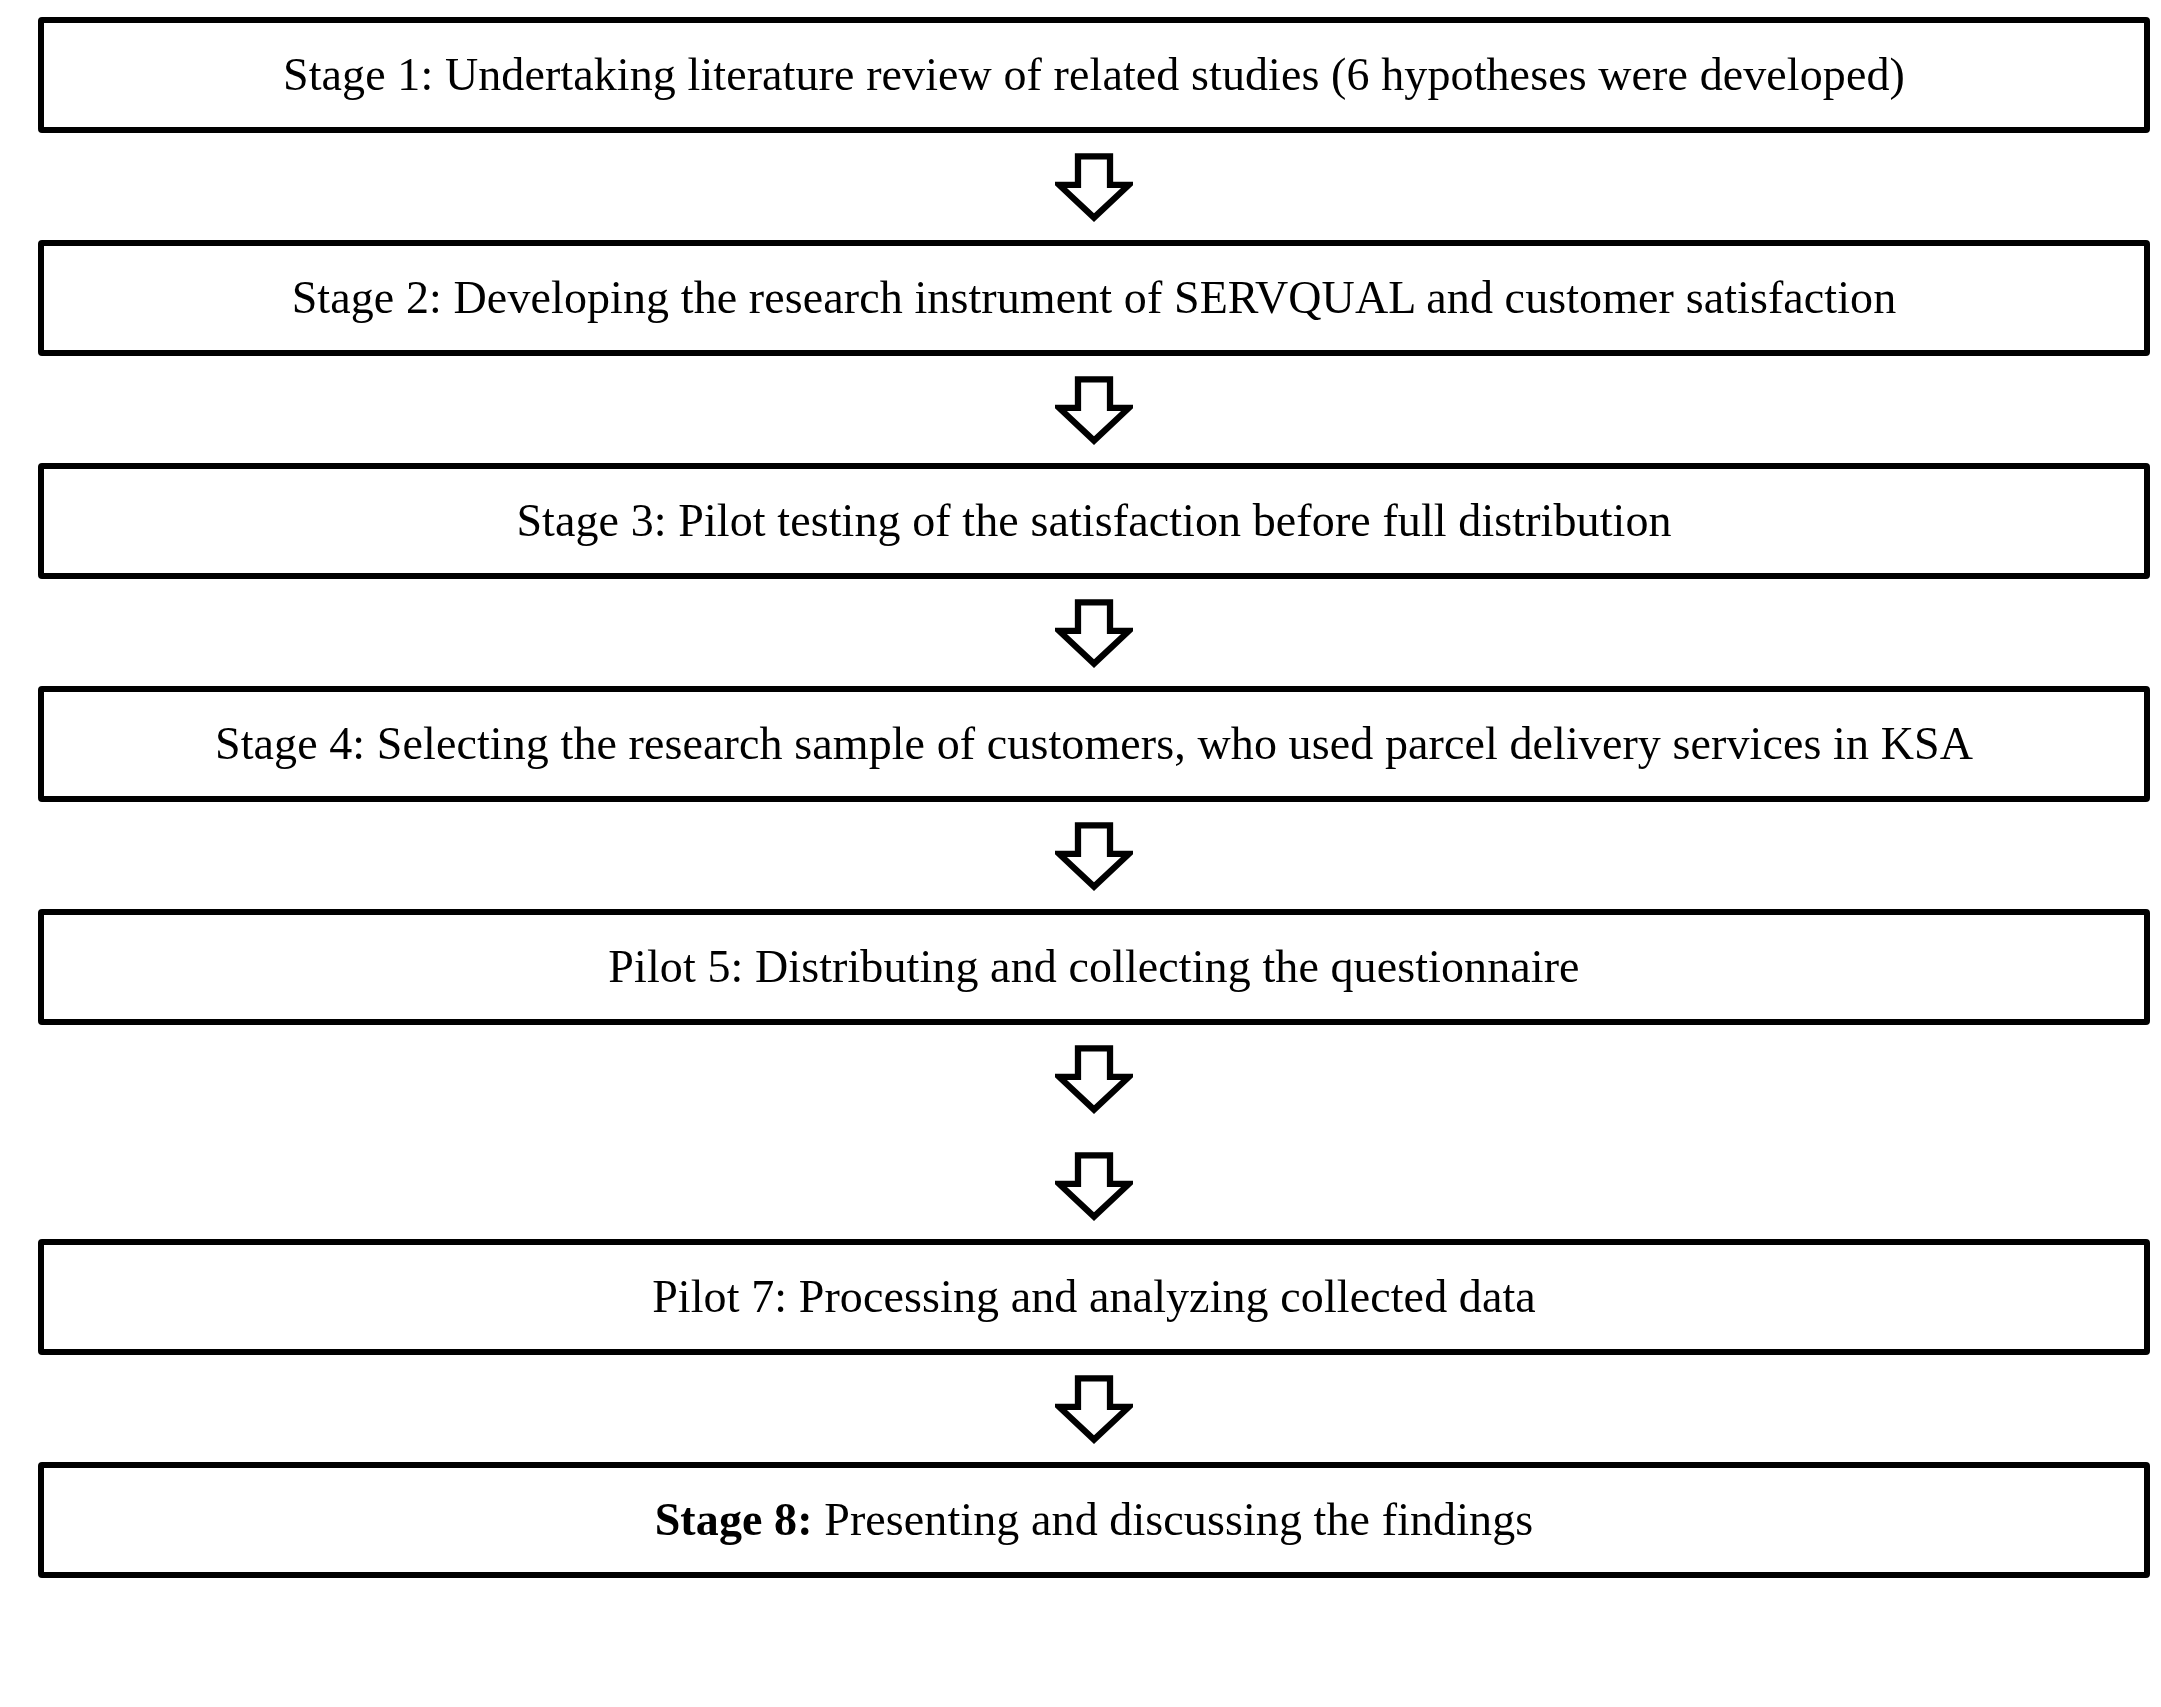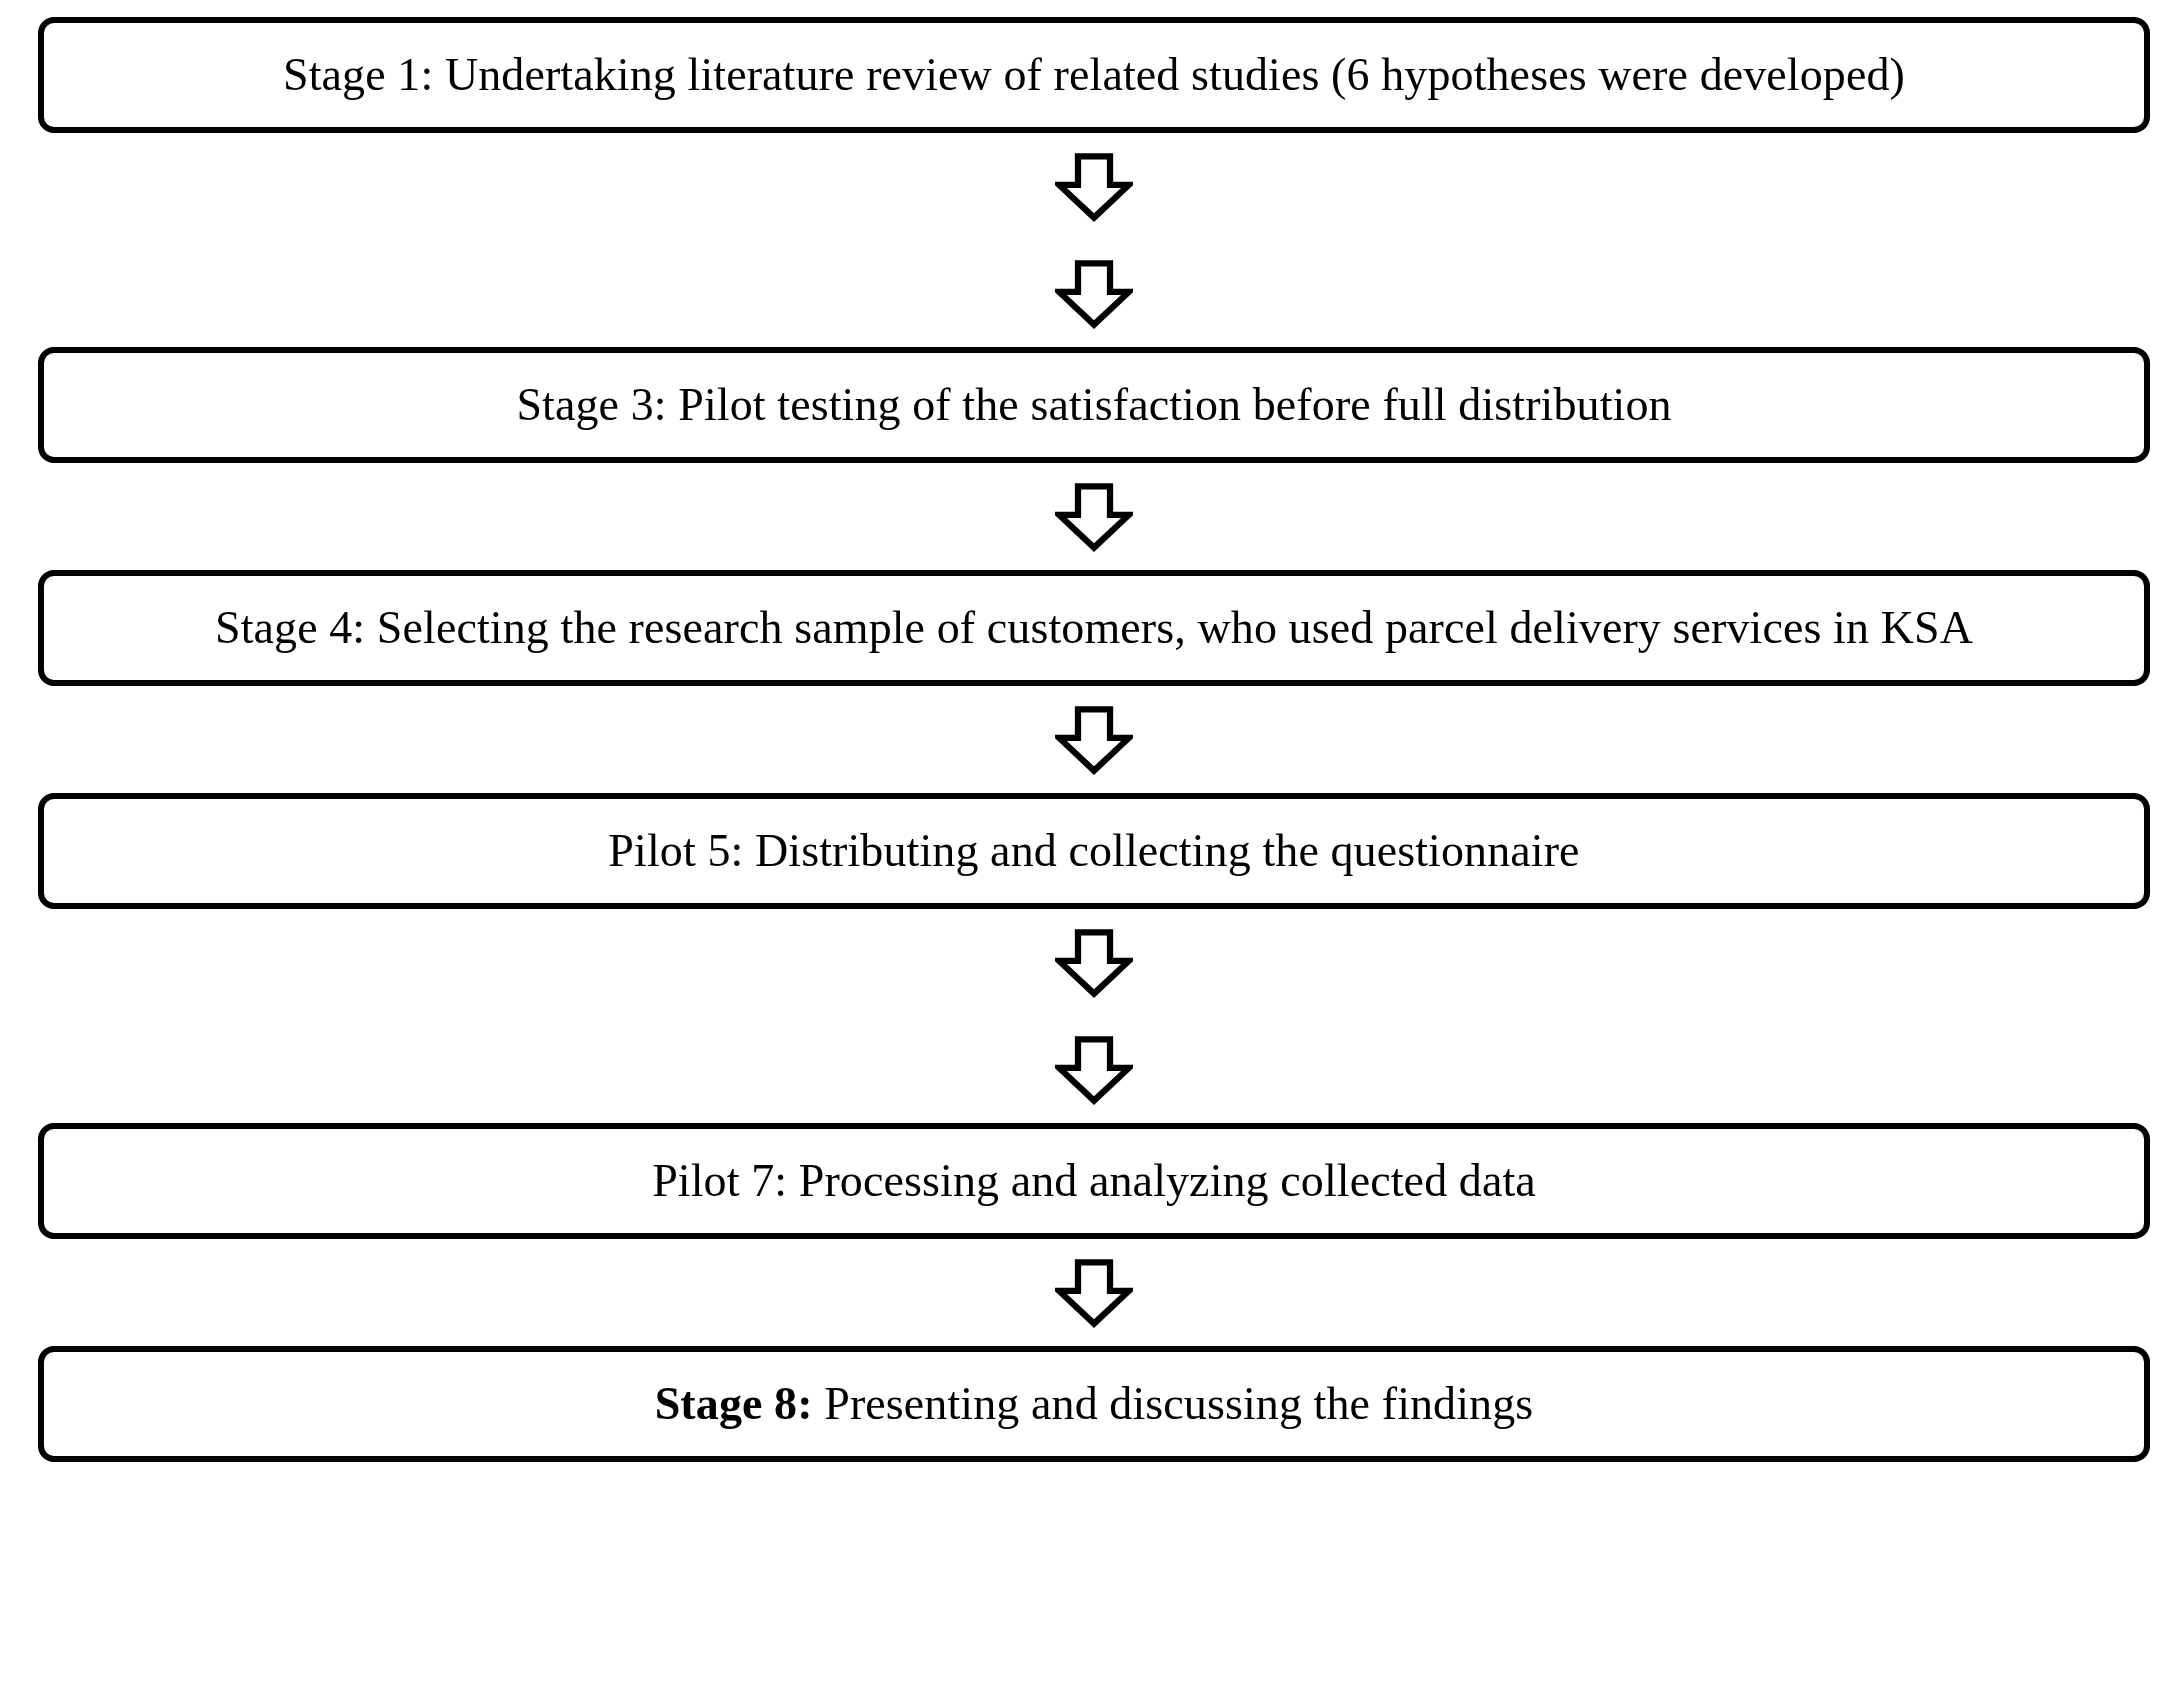--- a/index.html
+++ b/index.html
@@ -29,21 +29,21 @@
     display: flex;
     flex-direction: column;
     align-items: stretch;
   }
 
   .stage-box {
     box-sizing: border-box;
     width: 100%;
     height: 116px;
     border: 6.3px solid #000000;
-    border-radius: 16px;
+    border-radius: 4px;
     background: #ffffff;
     display: flex;
     align-items: center;
     justify-content: center;
     text-align: center;
     padding: 0 18px;
   }
 
   .stage-text {
     font-size: 46px;
@@ -83,20 +83,23 @@
 <div id="flowchart">
   <div class="flow-column">
       <div class="stage-box">
         <div class="stage-text"><span>Stage 1:</span><span> Undertaking literature review of related studies (6 hypotheses were developed)</span></div>
       </div>
       <div class="arrow-wrap">
         <svg viewBox="0 0 112 100">
           <path d="M 33 6 L 79 6 L 79 47 L 106 47 L 56 94 L 6 47 L 33 47 Z"></path>
         </svg>
       </div>
+      <div class="stage-box">
+        <div class="stage-text"><span>Stage 2:</span><span> Developing the research instrument of SERVQUAL and customer satisfaction</span></div>
+      </div>
       <div class="arrow-wrap">
         <svg viewBox="0 0 112 100">
           <path d="M 33 6 L 79 6 L 79 47 L 106 47 L 56 94 L 6 47 L 33 47 Z"></path>
         </svg>
       </div>
       <div class="stage-box">
         <div class="stage-text"><span>Stage 3:</span><span> Pilot testing of the satisfaction before full distribution</span></div>
       </div>
       <div class="arrow-wrap">
         <svg viewBox="0 0 112 100">

